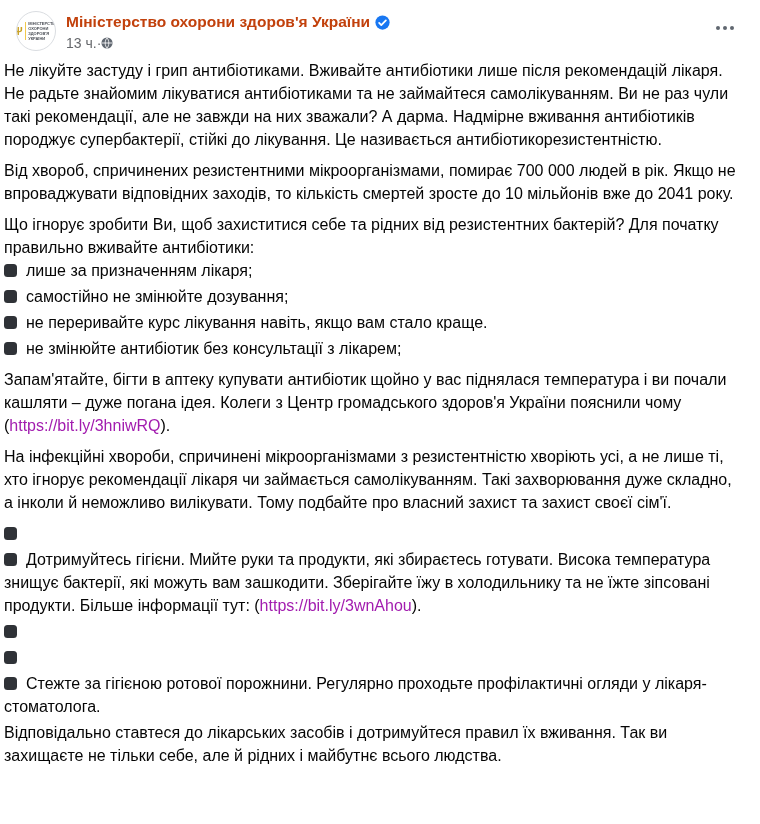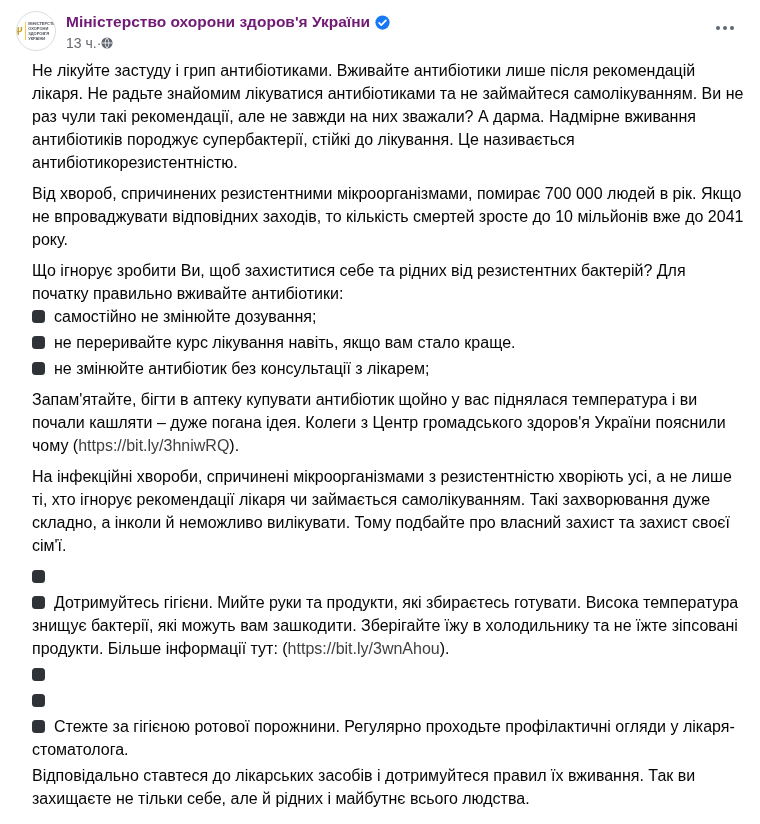--- a/index.html
+++ b/index.html
@@ -19,43 +19,43 @@
     display:flex;align-items:center;justify-content:center;
     box-sizing:border-box;overflow:hidden;flex-shrink:0;cursor:pointer;
   }
   .avatar-inner{display:flex;align-items:center;gap:2px;}
   .trident{color:#c9a227;font-size:11px;line-height:11px;font-weight:700;}
   .av-divider{width:1.5px;height:18px;background:#f2c94c;display:inline-block;}
   .av-text{display:flex;flex-direction:column;}
   .av-text div{font-size:4px;line-height:5px;color:#4b4f56;font-weight:700;letter-spacing:0;white-space:nowrap;}
   .header-info{margin-left:10px;padding-top:1px;}
   .name-row{display:flex;align-items:center;gap:5px;}
-  .page-name{font-size:15.5px;font-weight:700;color:#701a75;line-height:20px;cursor:pointer;}
+  .page-name{font-size:15.5px;font-weight:700;color:#c2410c;line-height:20px;cursor:pointer;}
   .verified-badge{width:15px;height:15px;flex-shrink:0;display:inline-flex;}
   .meta-row{display:flex;align-items:center;margin-top:3px;font-size:14px;color:#65676b;line-height:16px;}
   .meta-sep{color:#65676b;}
   .globe-icon{width:12px;height:12px;display:inline-flex;}
   .more-button{
     position:absolute;right:22px;top:18px;
     display:flex;gap:3px;align-items:center;
     padding:8px 4px;border-radius:50%;cursor:pointer;
   }
   .more-button .dot{width:4px;height:4px;border-radius:50%;background:#606770;display:block;}
 
   
-  .post-body{padding:2px 16px 10px 32px;font-size:16px;line-height:23px;color:#050505;}
+  .post-body{padding:2px 16px 10px 4px;font-size:16px;line-height:23px;color:#050505;}
   .blk{margin:0 0 8px 0;}
   .blk:last-child{margin-bottom:4px;}
   .tight{margin-bottom:0;}
   .list-item{margin:0 0 3px 0;}
   .bullet-sq{
     display:inline-block;width:13px;height:13px;border-radius:3.5px;
     background:#2f3237;margin-right:9px;vertical-align:-1px;
   }
-  a.post-link{color:#404040;text-decoration:none;cursor:pointer;}
+  a.post-link{color:#a21caf;text-decoration:none;cursor:pointer;}
 </style>
 </head>
 <body>
 
 <div class="post-card">
 
   <div class="post-header">
 
     <div class="avatar">
       <div class="avatar-inner">
@@ -101,20 +101,21 @@
 
   <div class="post-body">
 
     <p class="blk">Не лікуйте застуду і грип антибіотиками. Вживайте антибіотики лише після рекомендацій лікаря. Не радьте знайомим лікуватися антибіотиками та не займайтеся самолікуванням. Ви не раз чули такі рекомендації, але не завжди на них зважали? А дарма. Надмірне вживання антибіотиків породжує супербактерії, стійкі до лікування. Це називається антибіотикорезистентністю.</p>
 
     <p class="blk">Від хвороб, спричинених резистентними мікроорганізмами, помирає 700 000 людей в рік. Якщо не впроваджувати відповідних заходів, то кількість смертей зросте до 10 мільйонів вже до 2041 року.</p>
 
     <p class="blk tight">Що ігнорує зробити Ви, щоб захиститися себе та рідних від резистентних бактерій? Для початку правильно вживайте антибіотики:</p>
 
     <div class="blk">
+      <div class="list-item"><span class="bullet-sq"></span><span>лише за призначенням лікаря;</span></div>
       <div class="list-item"><span class="bullet-sq"></span><span>самостійно не змінюйте дозування;</span></div>
       <div class="list-item"><span class="bullet-sq"></span><span>не переривайте курс лікування навіть, якщо вам стало краще.</span></div>
       <div class="list-item"><span class="bullet-sq"></span><span>не змінюйте антибіотик без консультації з лікарем;</span></div>
     </div>
 
     <p class="blk"><span>Запам'ятайте, бігти в аптеку купувати антибіотик щойно у вас піднялася температура і ви почали кашляти – дуже погана ідея. Колеги з Центр громадського здоров'я України пояснили чому (</span><a class="post-link">https://bit.ly/3hniwRQ</a><span>).</span></p>
 
     <p class="blk">На інфекційні хвороби, спричинені мікроорганізмами з резистентністю хворіють усі, а не лише ті, хто ігнорує рекомендації лікаря чи займається самолікуванням. Такі захворювання дуже складно, а інколи й неможливо вилікувати. Тому подбайте про власний захист та захист своєї сім'ї.</p>
 
     <div class="blk tight">

